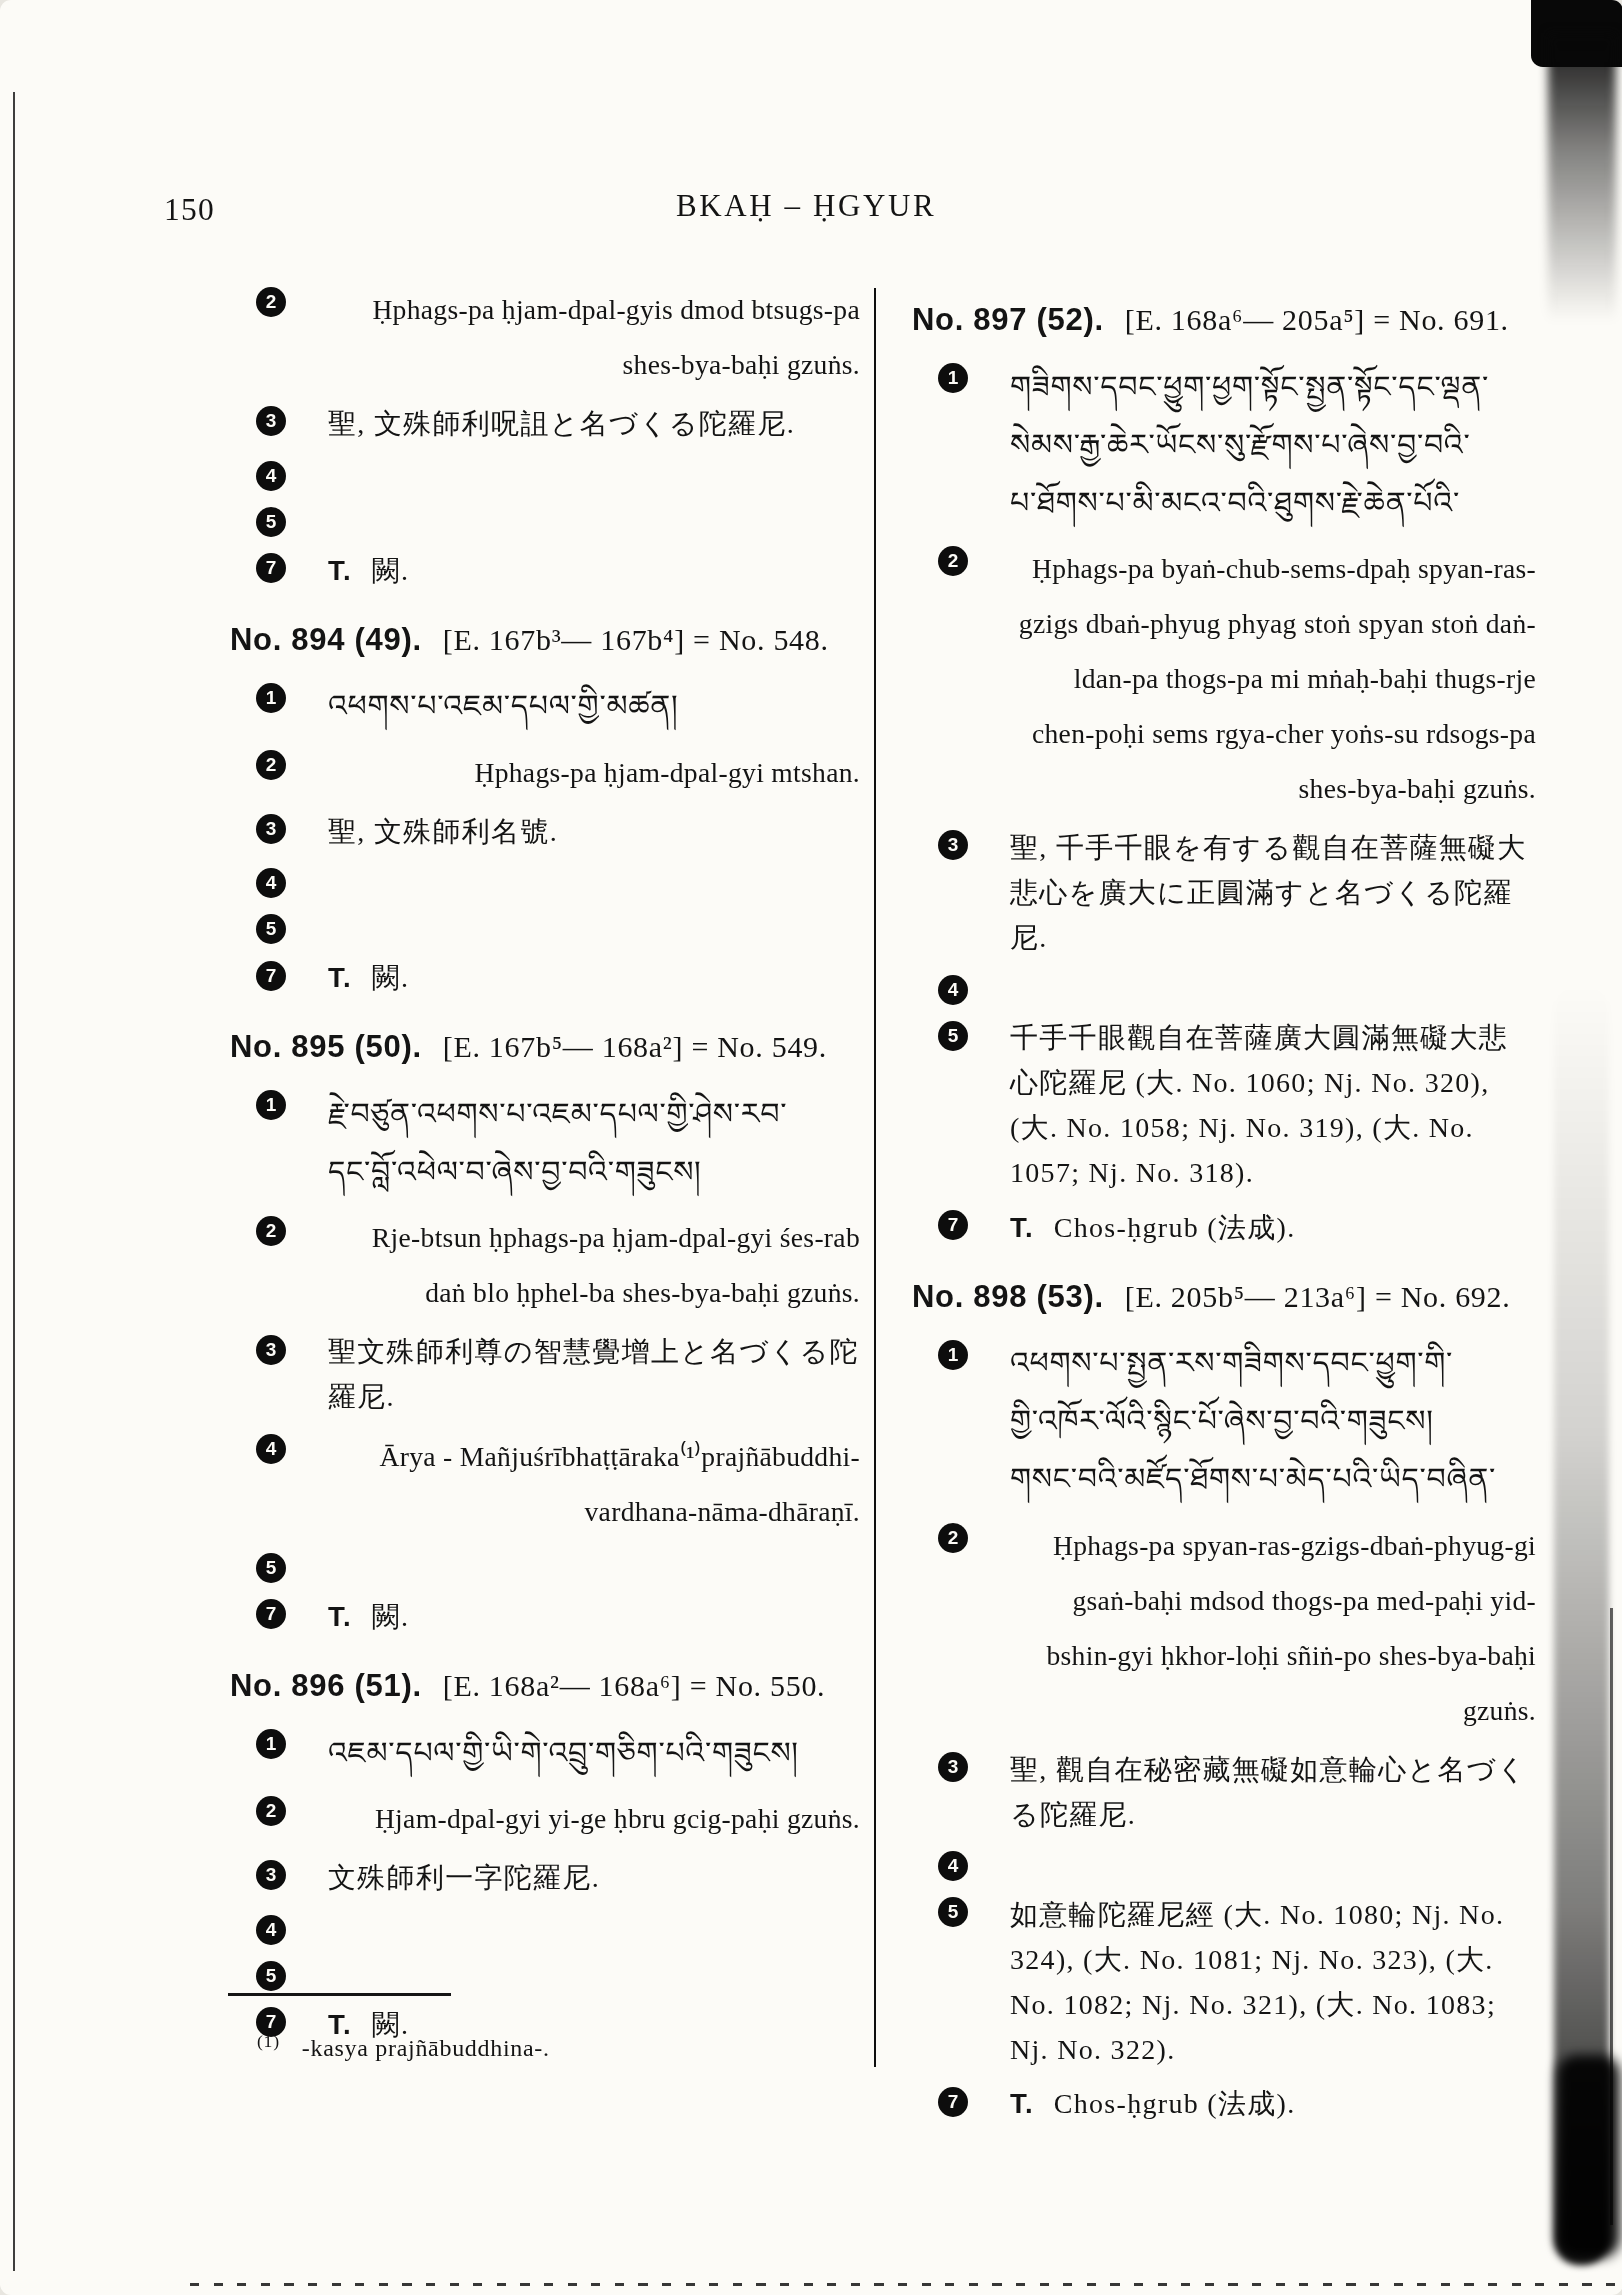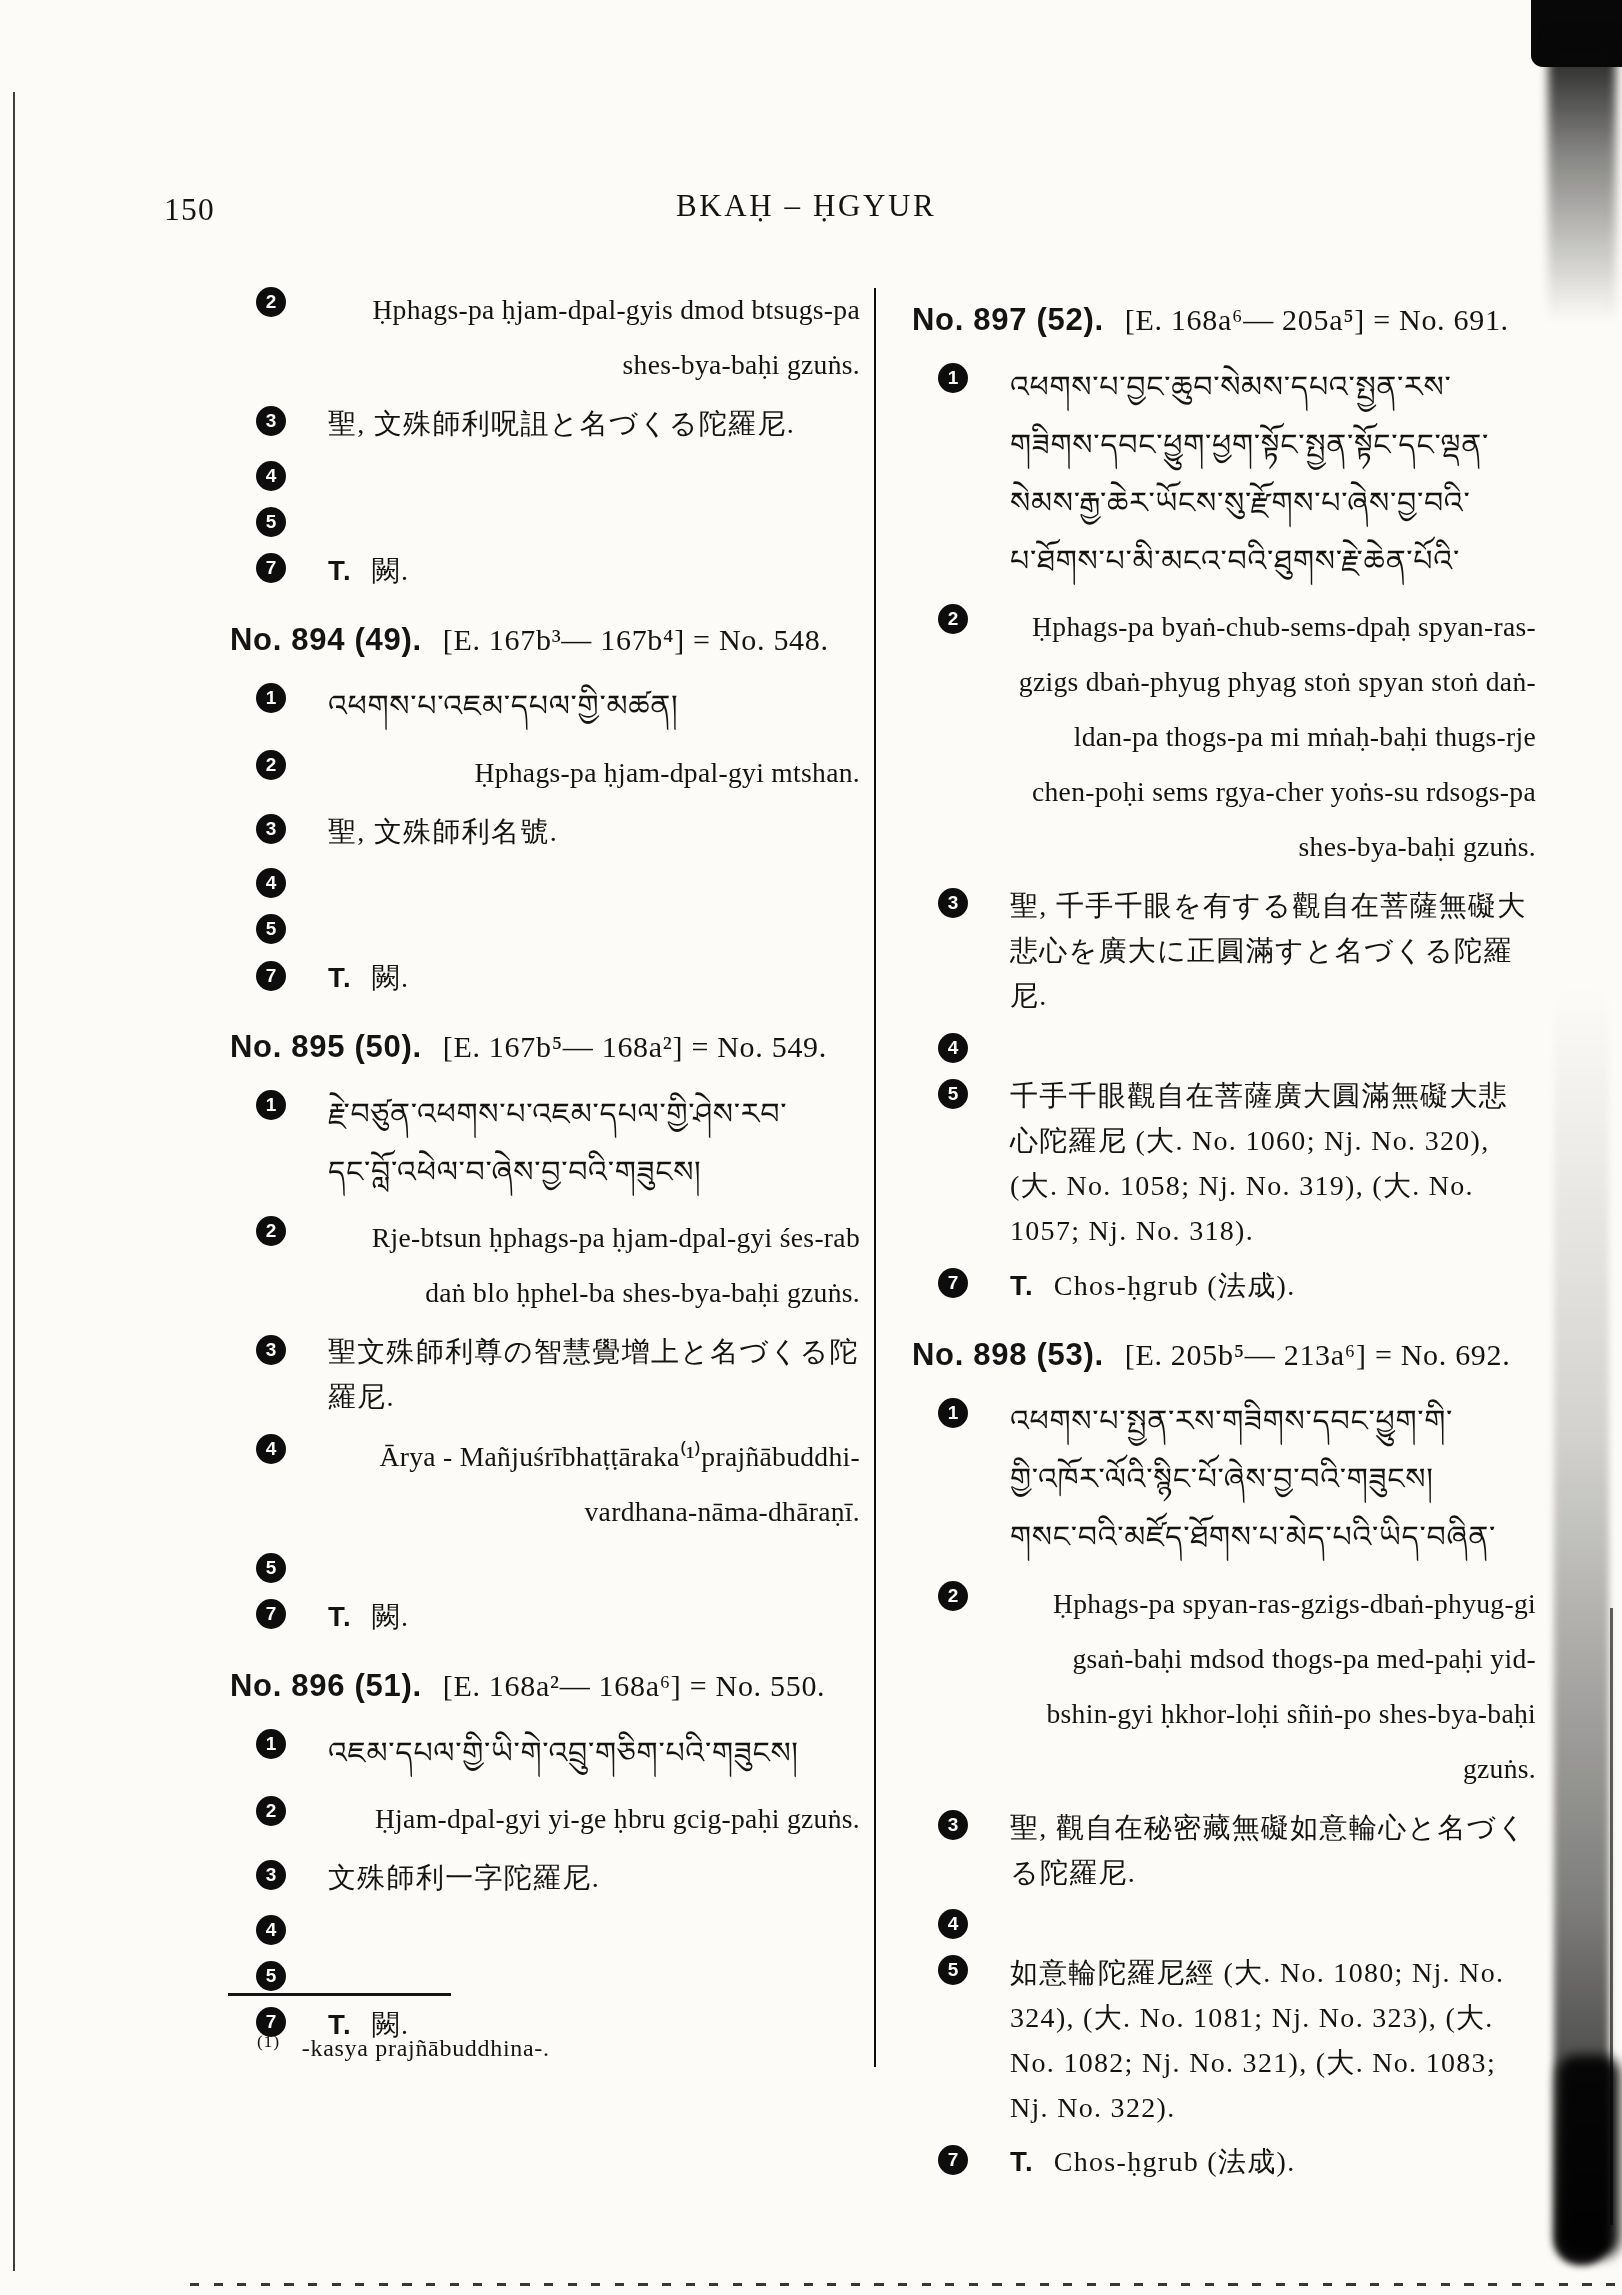--- a/index.html
+++ b/index.html
@@ -3,20 +3,21 @@
 <meta charset="utf-8">
 <style>
   html,body{margin:0;padding:0;background:#e8e6e0;}
   #page{
     position:relative;
     width:1623px;height:2295px;
     background:#fcfbf7;
     color:#141414;
     overflow:hidden;
     font-family:"Liberation Serif", serif;
+    border-radius:11px;
   }
   
   .page-number{
     position:absolute;left:164px;top:192px;
     font-size:31.5px;letter-spacing:1.3px;
   }
   .header-title{
     position:absolute;left:676px;top:188px;
     font-size:31px;letter-spacing:2.6px;
   }
@@ -262,21 +263,20 @@
   <div class="col" id="col-right">
 
     <section>
       <div class="entry-heading first">
         <span class="eh-bold">No. 897 (52).</span>
         <span class="eh-ref">[E. 168a⁶— 205a⁵] = No. 691.</span>
       </div>
       <div class="item">
         <span class="badge">1</span>
         <div class="txt">
-          <div class="tib-line">འཕགས་པ་བྱང་ཆུབ་སེམས་དཔའ་སྤྱན་རས་</div>
           <div class="tib-line">གཟིགས་དབང་ཕྱུག་ཕྱག་སྟོང་སྤྱན་སྟོང་དང་ལྡན་</div>
           <div class="tib-line">སེམས་རྒྱ་ཆེར་ཡོངས་སུ་རྫོགས་པ་ཞེས་བྱ་བའི་</div>
           <div class="tib-line">པ་ཐོགས་པ་མི་མངའ་བའི་ཐུགས་རྗེ་ཆེན་པོའི་</div>
         </div>
       </div>
       <div class="item">
         <span class="badge">2</span>
         <div class="txt latin">Ḥphags-pa byaṅ-chub-sems-dpaḥ spyan-ras-gzigs dbaṅ-phyug phyag stoṅ spyan stoṅ daṅ-ldan-pa thogs-pa mi mṅaḥ-baḥi thugs-rje chen-poḥi sems rgya-cher yoṅs-su rdsogs-pa shes-bya-baḥi gzuṅs.</div>
       </div>
       <div class="item">

